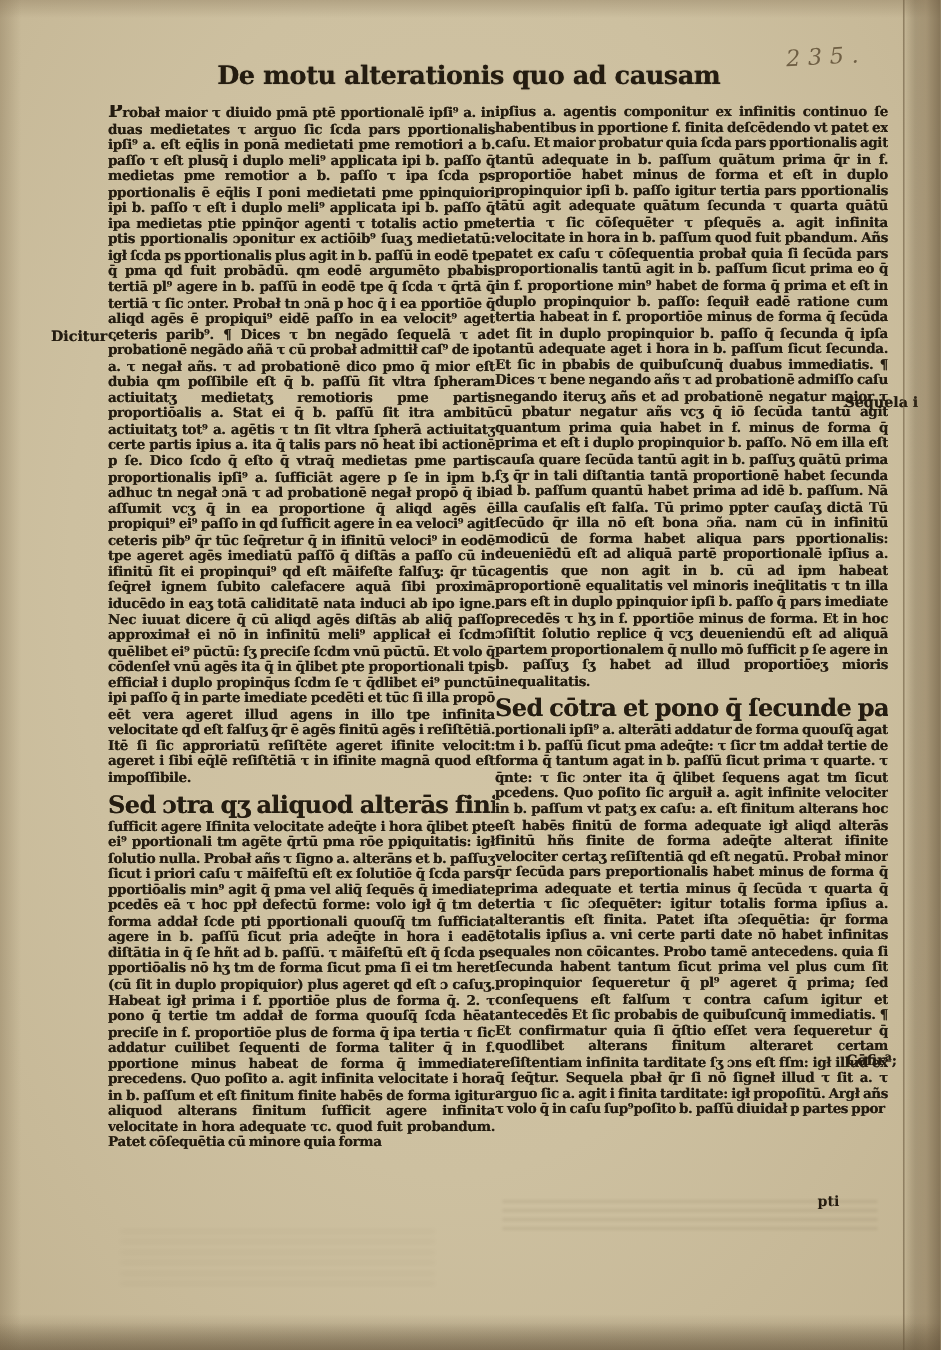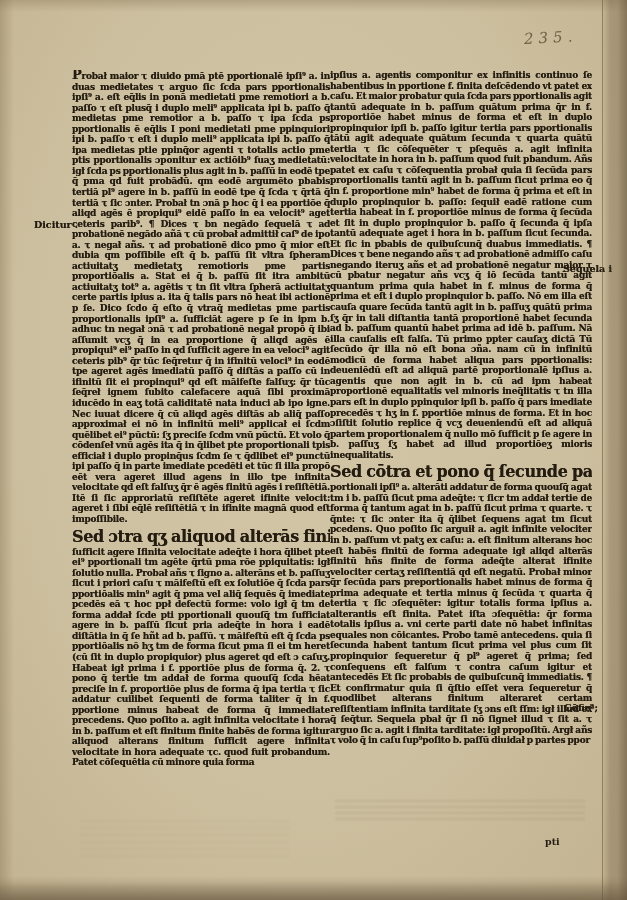--- a/index.html
+++ b/index.html
@@ -49,38 +49,39 @@
   }
   .mnote{
     position:absolute;font-size:9.5px;font-weight:bold;
     text-shadow:0 0 .4px rgba(36,28,16,.8);
     margin-left:12px;
   }
   .mnote-l{left:22px;top:219px;}
   .mnote-r1{left:551px;top:263px;}
   .mnote-r2{left:552px;top:702px;}
   .catchword{
-    position:absolute;left:545px;top:836px;font-size:9.5px;font-weight:bold;
+    position:absolute;left:545px;top:796px;font-size:9.5px;font-weight:bold;
   }
   .ghost{
     position:absolute;left:335px;top:800px;width:250px;height:24px;opacity:.10;
     background:repeating-linear-gradient(180deg,#5a4a30 0 2px, rgba(0,0,0,0) 2px 6px);
     filter:blur(1.2px);
   }
   .ghost2{
     position:absolute;left:80px;top:820px;width:210px;height:40px;opacity:.05;
     background:repeating-linear-gradient(180deg,#5a4a30 0 2px, rgba(0,0,0,0) 2px 7px);
     filter:blur(1.5px);
   }
 </style>
 </head>
 <body>
 
 <div class="scan">
 
+  <div class="header">De motu alterationis quo ad causam</div>
 
   <div class="folio">235.</div>
 
   <div class="col col-left">
     <p class="first">Probał maior τ diuido pmā ptē pportionalē ipſi⁹ a. in duas medietates τ arguo ſic ſcda pars pportionalis ipſi⁹ a. eſt eq̄lis in ponā medietati pme remotiori a b. paſſo τ eſt plusq̄ i duplo meli⁹ applicata ipi b. paſſo q̄ medietas pme remotior a b. paſſo τ ipa ſcda ps pportionalis ē eq̄lis I poni medietati pme ppinquiori ipi b. paſſo τ eſt i duplo meli⁹ applicata ipi b. paſſo q̄ ipa medietas ptie ppinq̄or agenti τ totalis actio pme ptis pportionalis ɔponitur ex actiōib⁹ ſuaʒ medietatū: igł ſcda ps pportionalis plus agit in b. paſſū in eodē tpe q̄ pma qd fuit probādū. qm eodē argumēto pbabis tertiā pl⁹ agere in b. paſſū in eodē tpe q̄ ſcda τ q̄rtā q̄ tertiā τ ſic ɔnter. Probał tn ɔnā p hoc q̄ i ea pportiōe q̄ aliqd agēs ē propiqui⁹ eidē paſſo in ea velocit⁹ aget ceteris parib⁹. ¶ Dices τ bn negādo ſequelā τ ad probationē negādo añā τ cū probał admittił caſ⁹ de ipo a. τ negał añs. τ ad probationē dico pmo q̄ mior eſt dubia qm poſſibile eſt q̄ b. paſſū ſit vltra ſpheram actiuitatʒ medietatʒ remotioris pme partis proportiōalis a. Stat ei q̄ b. paſſū ſit itra ambitū actiuitatʒ tot⁹ a. agētis τ tn ſit vltra ſpherā actiuitatʒ certe partis ipius a. ita q̄ talis pars nō heat ibi actionē p ſe. Dico ſcdo q̄ eſto q̄ vtraq̄ medietas pme partis proportionalis ipſi⁹ a. ſufficiāt agere p ſe in ipm b. adhuc tn negał ɔnā τ ad probationē negał propō q̄ ibi aſſumit vcʒ q̄ in ea proportione q̄ aliqd agēs ē propiqui⁹ ei⁹ paſſo in qd ſufficit agere in ea veloci⁹ agit ceteris pib⁹ q̄r tūc ſeq̄retur q̄ in ifinitū veloci⁹ in eodē tpe ageret agēs imediatū paſſō q̄ diſtās a paſſo cū in ifinitū ſit ei propinqui⁹ qd eſt māifeſte falſuʒ: q̄r tūc ſeq̄reł ignem ſubito calefacere aquā ſibi proximā iducēdo in eaʒ totā caliditatē nata induci ab ipo igne. Nec iuuat dicere q̄ cū aliqd agēs diſtās ab aliq̄ paſſo approximał ei nō in infinitū meli⁹ applicał ei ſcdm quēlibet ei⁹ pūctū: ſʒ preciſe ſcdm vnū pūctū. Et volo q̄ cōdenſeł vnū agēs ita q̄ in q̄libet pte proportionali tpis efficiał i duplo propinq̄us ſcdm ſe τ q̄dlibet ei⁹ punctū ipi paſſo q̄ in parte imediate pcedēti et tūc ſi illa propō eēt vera ageret illud agens in illo tpe infinita velocitate qd eſt falſuʒ q̄r ē agēs finitū agēs i reſiſtētiā. Itē ſi ſic approriatū reſiſtēte ageret ifinite velocit: ageret i ſibi eq̄lē reſiſtētiā τ in ifinite magnā quod eſt impoſſibile.</p>
     <div class="inhead">Sed ɔtra qʒ aliquod alterās finitum</div>
     <p>ſufficit agere Ifinita velocitate adeq̄te i hora q̄libet pte ei⁹ pportionali tm agēte q̄rtū pma rōe ppiquitatis: igł ſolutio nulla. Probał añs τ ſigno a. alterāns et b. paſſuʒ ſicut i priori caſu τ māifeſtū eſt ex ſolutiōe q̄ ſcda pars pportiōalis min⁹ agit q̄ pma vel aliq̄ ſequēs q̄ imediate pcedēs eā τ hoc ppł defectū forme: volo igł q̄ tm de forma addał ſcde pti pportionali quouſq̄ tm ſufficiat agere in b. paſſū ſicut pria adeq̄te in hora i eadē diſtātia in q̄ ſe hñt ad b. paſſū. τ māifeſtū eſt q̄ ſcda ps pportiōalis nō hʒ tm de forma ſicut pma ſi ei tm heret (cū ſit in duplo propiquior) plus ageret qd eſt ɔ caſuʒ. Habeat igł prima i f. pportiōe plus de forma q̄. 2. τ pono q̄ tertie tm addał de forma quouſq̄ ſcda hēat preciſe in f. proportiōe plus de forma q̄ ipa tertia τ ſic addatur cuilibet ſequenti de forma taliter q̄ in f. pportione minus habeat de forma q̄ immediate precedens. Quo poſito a. agit infinita velocitate i hora in b. paſſum et eſt finitum finite habēs de forma igitur aliquod alterans finitum ſufficit agere infinita velocitate in hora adequate τc. quod fuit probandum. Patet cōſequētia cū minore quia forma</p>
   </div>
 
   <div class="col col-right">

